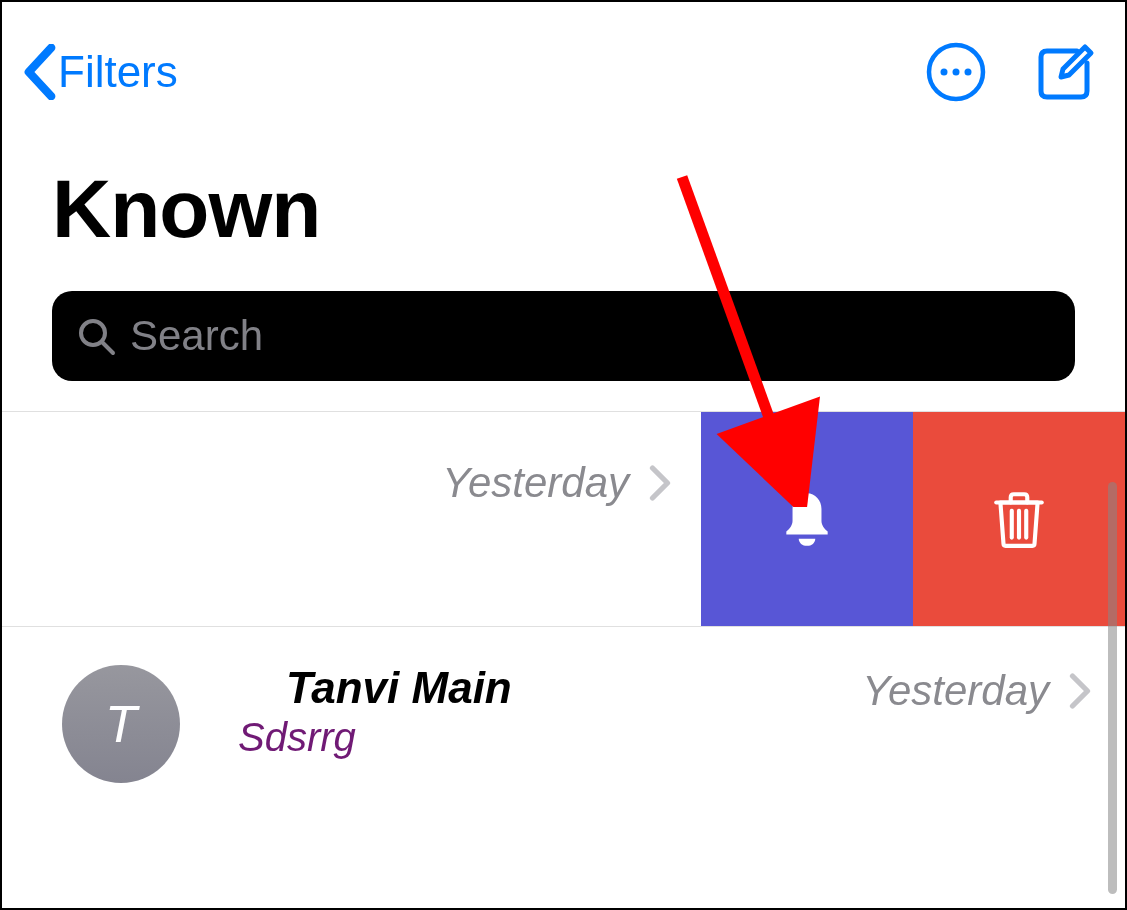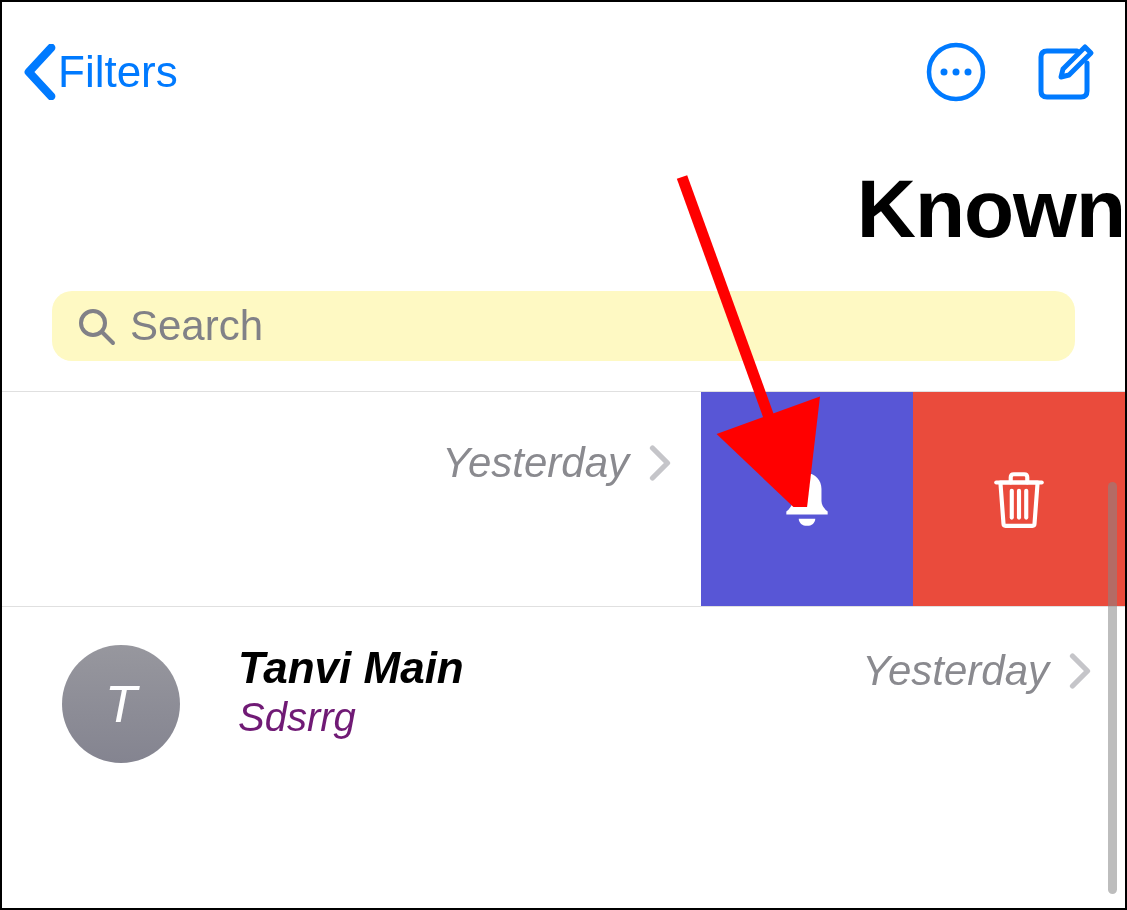--- a/index.html
+++ b/index.html
@@ -44,27 +44,26 @@
       display: flex;
       align-items: center;
       justify-content: center;
     }
     .title {
       font-size: 82px;
       font-weight: 800;
       color: #000;
       padding: 30px 0 20px 50px;
       letter-spacing: -1px;
-      text-align: right;
     }
     .search-bar {
       margin: 15px 50px 30px 50px;
-      background: #fef9c3;
+      background: #000000;
       border-radius: 20px;
-      height: 70px;
+      height: 90px;
       display: flex;
       align-items: center;
       padding: 0 24px;
       gap: 14px;
     }
     .search-bar svg {
       width: 40px;
       height: 40px;
       flex-shrink: 0;
     }
@@ -182,20 +181,21 @@
     .row2-mid {
       flex: 1;
       padding-left: 58px;
       padding-top: 6px;
     }
     .row2-name {
       font-size: 44px;
       font-weight: 700;
       color: #000;
       margin-bottom: 2px;
+      margin-left: 48px;
     }
     .row2-preview {
       font-size: 40px;
       color: #701a75;
     }
     .row2-right {
       display: flex;
       align-items: center;
       gap: 20px;
       color: #8a8a8f;

